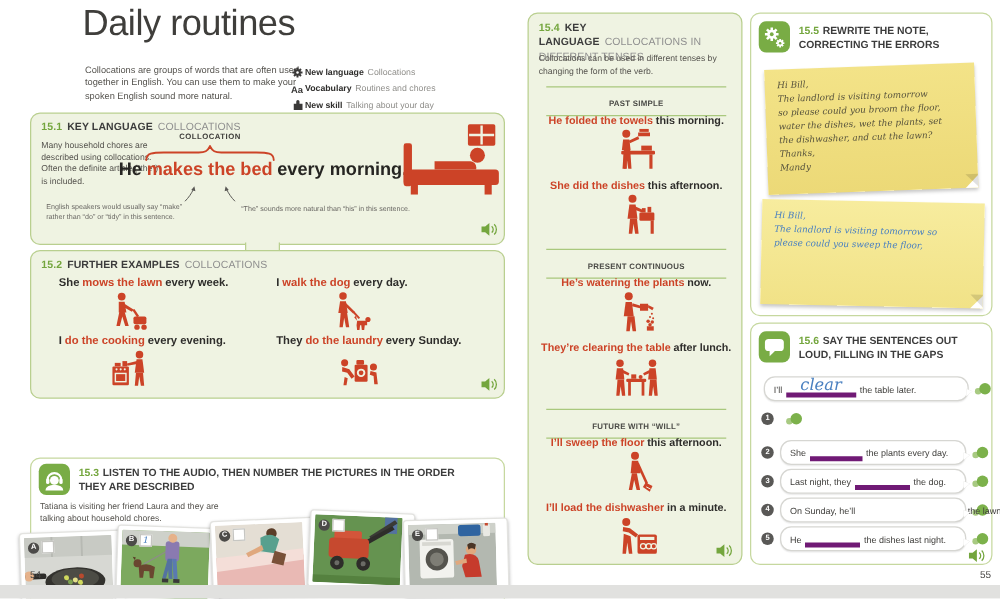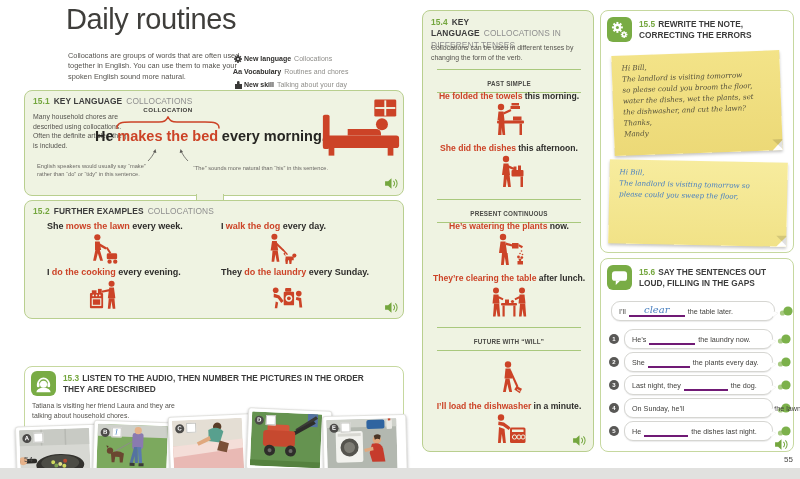--- a/index.html
+++ b/index.html
@@ -59,23 +59,23 @@
         border-left:10px solid transparent;border-bottom:10px solid #fff;}
   .fold:after{content:"";position:absolute;left:-10px;top:-1px;width:0;height:0;
         border-left:10px solid transparent;border-top:10px solid rgba(0,0,0,.12);}
   
   .srow{position:absolute;display:flex;align-items:center;}
   .ncirc{width:10px;height:10px;border-radius:50%;background:#595856;color:#fff;font-size:6px;
          font-weight:bold;display:flex;align-items:center;justify-content:center;margin-right:5px;}
   .bubble{position:relative;background:#fff;border:1px solid #d6d6d2;border-radius:9px;height:18px;
           display:flex;align-items:center;padding:0 7px;font-size:7.2px;color:#3f3e3b;
           white-space:nowrap;box-shadow:0 1px 1px rgba(0,0,0,.08);}
-  .bubble .gap{display:inline-block;border-bottom:2px solid #701a75;height:10px;margin:0 3px;
+  .bubble .gap{display:inline-block;border-bottom:4px solid #701a75;height:10px;margin:0 3px;
                text-align:center;font-family:"DejaVu Serif",serif;font-style:italic;
-               font-size:10px;color:#4a80c0;line-height:10px;}
+               font-size:13px;color:#4a80c0;line-height:10px;}
   .bubble .tail{position:absolute;right:-4px;bottom:3px;width:0;height:0;
                 border-left:5px solid #fff;border-top:2px solid transparent;border-bottom:4px solid transparent;
                 filter:drop-shadow(0.5px 0.5px 0 #d6d6d2);}
   .headico{margin-left:4px;flex:0 0 auto;}
   
   .pagenum{position:absolute;font-size:8px;color:#4a4947;}
   .speaker{position:absolute;}
   .title{position:absolute;font-size:29px;font-weight:300;color:#3f3e3b;letter-spacing:-.4px;}
   .lesson-badge{position:absolute;background:#7fb24c;border-radius:0 7px 7px 0;color:#fff;
                 display:flex;align-items:center;justify-content:center;font-size:19px;}
@@ -459,20 +459,23 @@
           <rect x="24.3" y="20.5" width="2.2" height="11"></rect>
       <rect x="16" y="14.5" width="4" height="3.5"></rect>
           <circle cx="23.5" cy="16.5" r="1.6"></circle>
         </g>
     </svg>
 
     <div class="tdiv" style="top:316px;">
       <span>FUTURE WITH “WILL”</span>
     </div>
 
+    <div class="sent s88 abs" style="left:0;top:338px;width:172px;text-align:center;">
+      <span class="red">I’ll sweep the floor</span><span>this afternoon.</span>
+    </div>
     <svg class="abs" style="left:72px;top:350px;" width="30" height="34" viewBox="0 0 30 34">
         <g fill="#cc4327">
       <circle cx="13" cy="3.5" r="3.2"></circle>
           <path d="M10.5 7.5 h5 l2 10 h-8 z"></path>
       <path d="M10.5 17.5 L8 31 h2.8 l1.5 -8 2 8 h2.8 L14.5 17.5 z"></path>
       <path d="M16 9 l7.5 16.5 -1.9 .9 -7.4 -16.5 z"></path>
       <path d="M21.5 25 l5.5 2.8 -2.2 4.5 -5.5 -3.8 z"></path>
         </g>
       <line x1="22" y1="28.5" x2="25.5" y2="30.3" stroke="#eff3e2" stroke-width=".8"></line>
     </svg>
@@ -566,26 +569,20 @@
         <span class="tail"></span>
       </div>
       <svg class="headico" width="14" height="12" viewBox="0 0 14 12">
         <circle cx="3.5" cy="8" r="2.6" fill="#a8ca82"></circle>
           <circle cx="9" cy="6" r="4.6" fill="#7cb14b"></circle>
       </svg>
     </div>
 
     <div class="srow" style="left:8px;top:70px;">
       <span class="ncirc">1</span>
-      <div class="bubble" style="width:133px;">
-        <span>He’s</span>
-        <span class="gap" style="width:46px;"></span>
-        <span>the laundry now.</span>
-        <span class="tail"></span>
-      </div>
       <svg class="headico" width="14" height="12" viewBox="0 0 14 12">
         <circle cx="3.5" cy="8" r="2.6" fill="#a8ca82"></circle>
           <circle cx="9" cy="6" r="4.6" fill="#7cb14b"></circle>
       </svg>
     </div>
 
     <div class="srow" style="left:8px;top:93px;">
       <span class="ncirc">2</span>
       <div class="bubble" style="width:133px;">
         <span>She</span>

